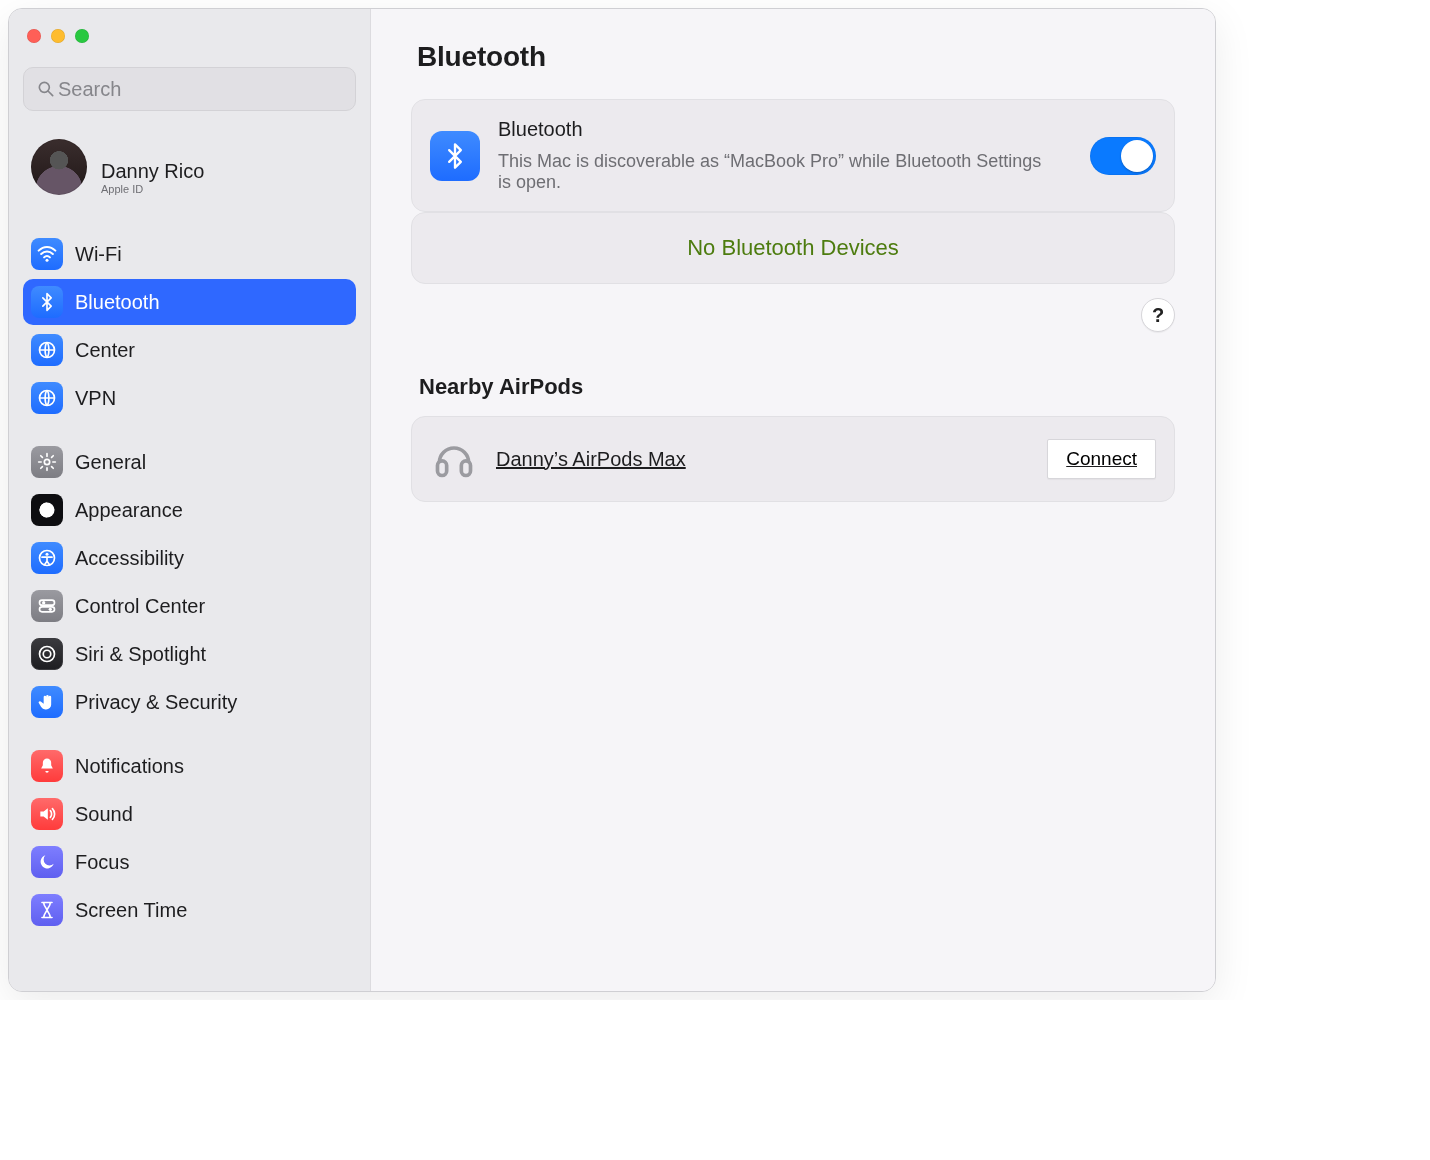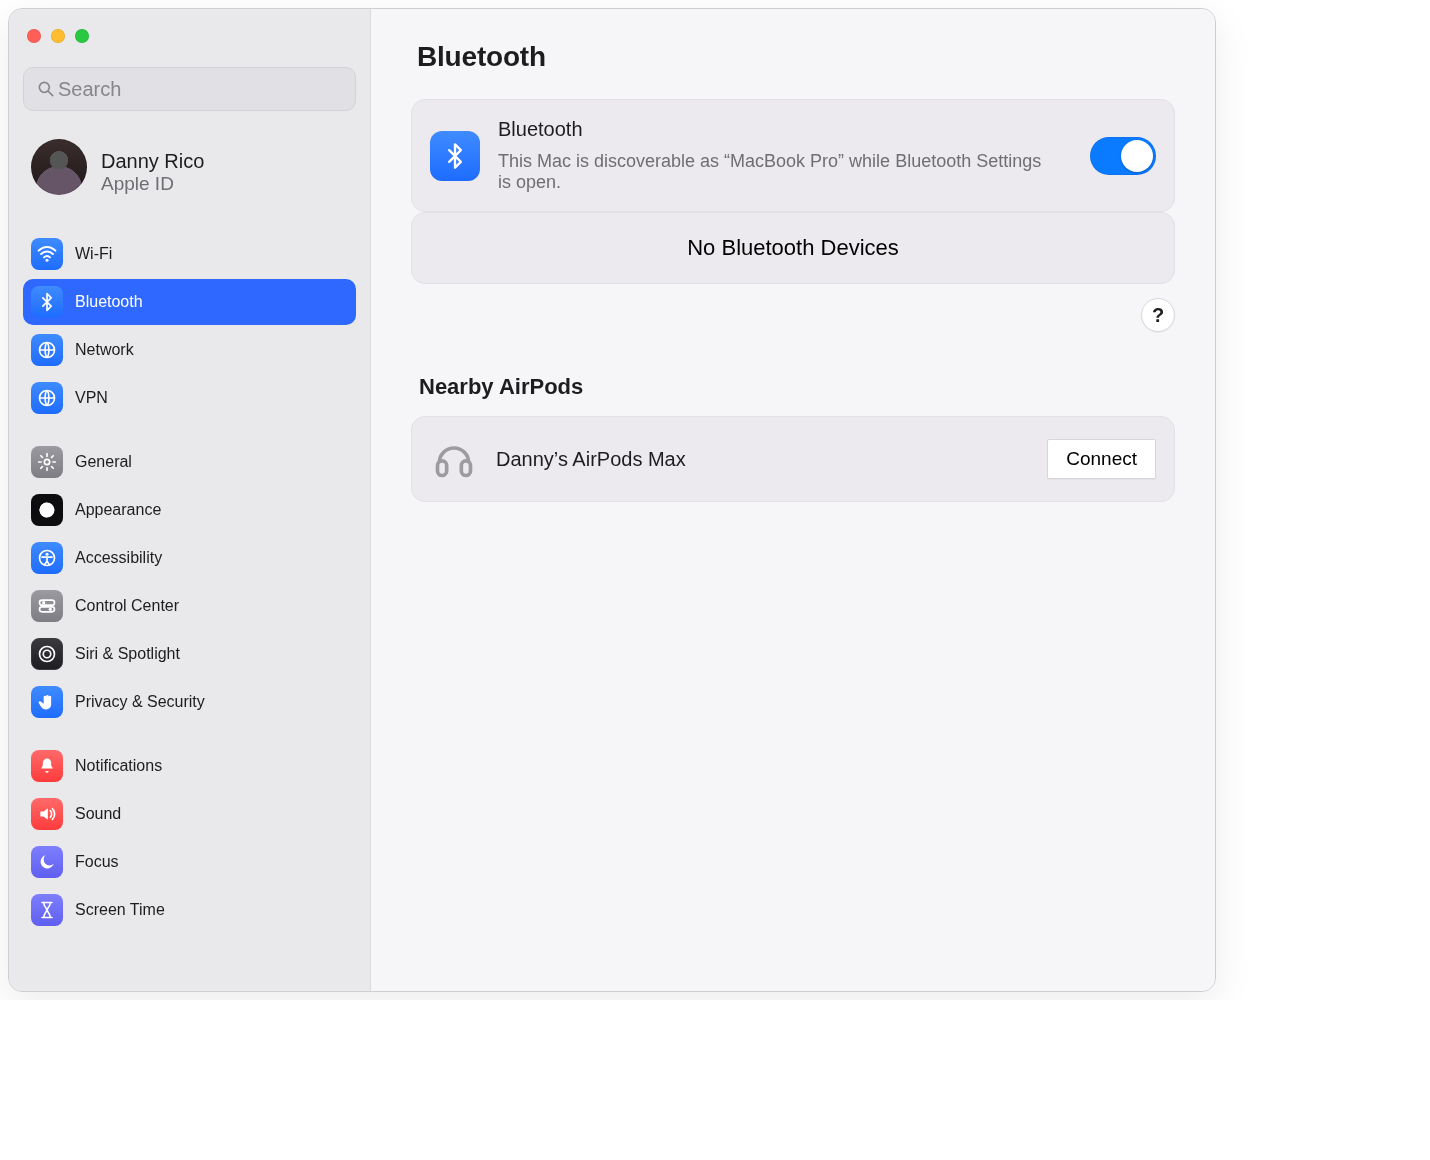--- a/index.html
+++ b/index.html
@@ -93,32 +93,32 @@
   }
   .avatar {
     width: 56px; height: 56px; border-radius: 50%;
     background:
       radial-gradient(circle at 50% 38%, #555 0 20%, transparent 21%),
       radial-gradient(circle at 50% 90%, #656 0 40%, transparent 41%),
       linear-gradient(#3a2d2d, #1f1717);
     box-shadow: inset 0 0 0 1px rgba(0,0,0,0.1);
   }
   .account .name { font-size: 20px; font-weight: 500; }
-  .account .sub  { font-size: 19px; color: var(--muted2); }
+  .account .sub  { font-size: 11px; color: var(--muted2); }
 
   .group { display: flex; flex-direction: column; gap: 2px; margin-top: 8px; }
 
   .item {
     display: flex;
     align-items: center;
     gap: 12px;
     height: 46px;
     padding: 0 8px;
     border-radius: 10px;
-    font-size: 16px;
+    font-size: 20px;
     cursor: default;
   }
   .item.selected {
     background: #2f68ff;
     color: #fff;
   }
   .item .label { flex: 1; }
 
   .sicon {
     width: 32px; height: 32px; border-radius: 8px;
@@ -180,35 +180,36 @@
     width: 32px; height: 32px; border-radius: 50%;
     background: #fff; box-shadow: 0 1px 2px rgba(0,0,0,0.25);
   }
 
   .section-h {
     font-size: 22px; font-weight: 700; margin: 42px 8px 16px 8px;
   }
   .empty-card {
     text-align: center;
     padding: 22px 10px;
-    color: #000000;
+    color: #4d7c0f;
     font-size: 22px;
   }
   .help-row { display:flex; justify-content:flex-end; margin-top: 14px; }
   .help-btn {
     width: 34px; height: 34px; border-radius: 50%;
     background: #fff; border: 1px solid #d7d6da;
     display: inline-flex; align-items: center; justify-content: center;
     font-size: 20px; color: #222; font-weight: 600;
     box-shadow: 0 1px 1px rgba(0,0,0,0.05);
   }
 
   .device-row {
     display: flex; align-items: center; gap: 18px;
     padding: 18px 18px;
+    text-decoration: underline;
   }
   .device-ico {
     width: 48px; height: 48px; flex: 0 0 48px;
     display:inline-flex; align-items:center; justify-content:center;
     color: #9b9ba0;
   }
   .device-ico svg { width: 44px; height: 44px; }
   .device-name { flex: 1; font-size: 20px; }
   .connect-btn {
     background: #fff;
@@ -327,21 +328,21 @@
             </svg>
           </span>
         <span class="label">Bluetooth</span>
       </div>
       <div class="item">
         <span class="sicon blue">
             <svg viewBox="0 0 24 24">
               <use href="#i-globe"></use>
             </svg>
           </span>
-        <span class="label">Network</span>
+        <span class="label">Center</span>
       </div>
       <div class="item">
         <span class="sicon blue">
             <svg viewBox="0 0 24 24">
               <use href="#i-globe"></use>
             </svg>
           </span>
         <span class="label">VPN</span>
       </div>
     </div>

